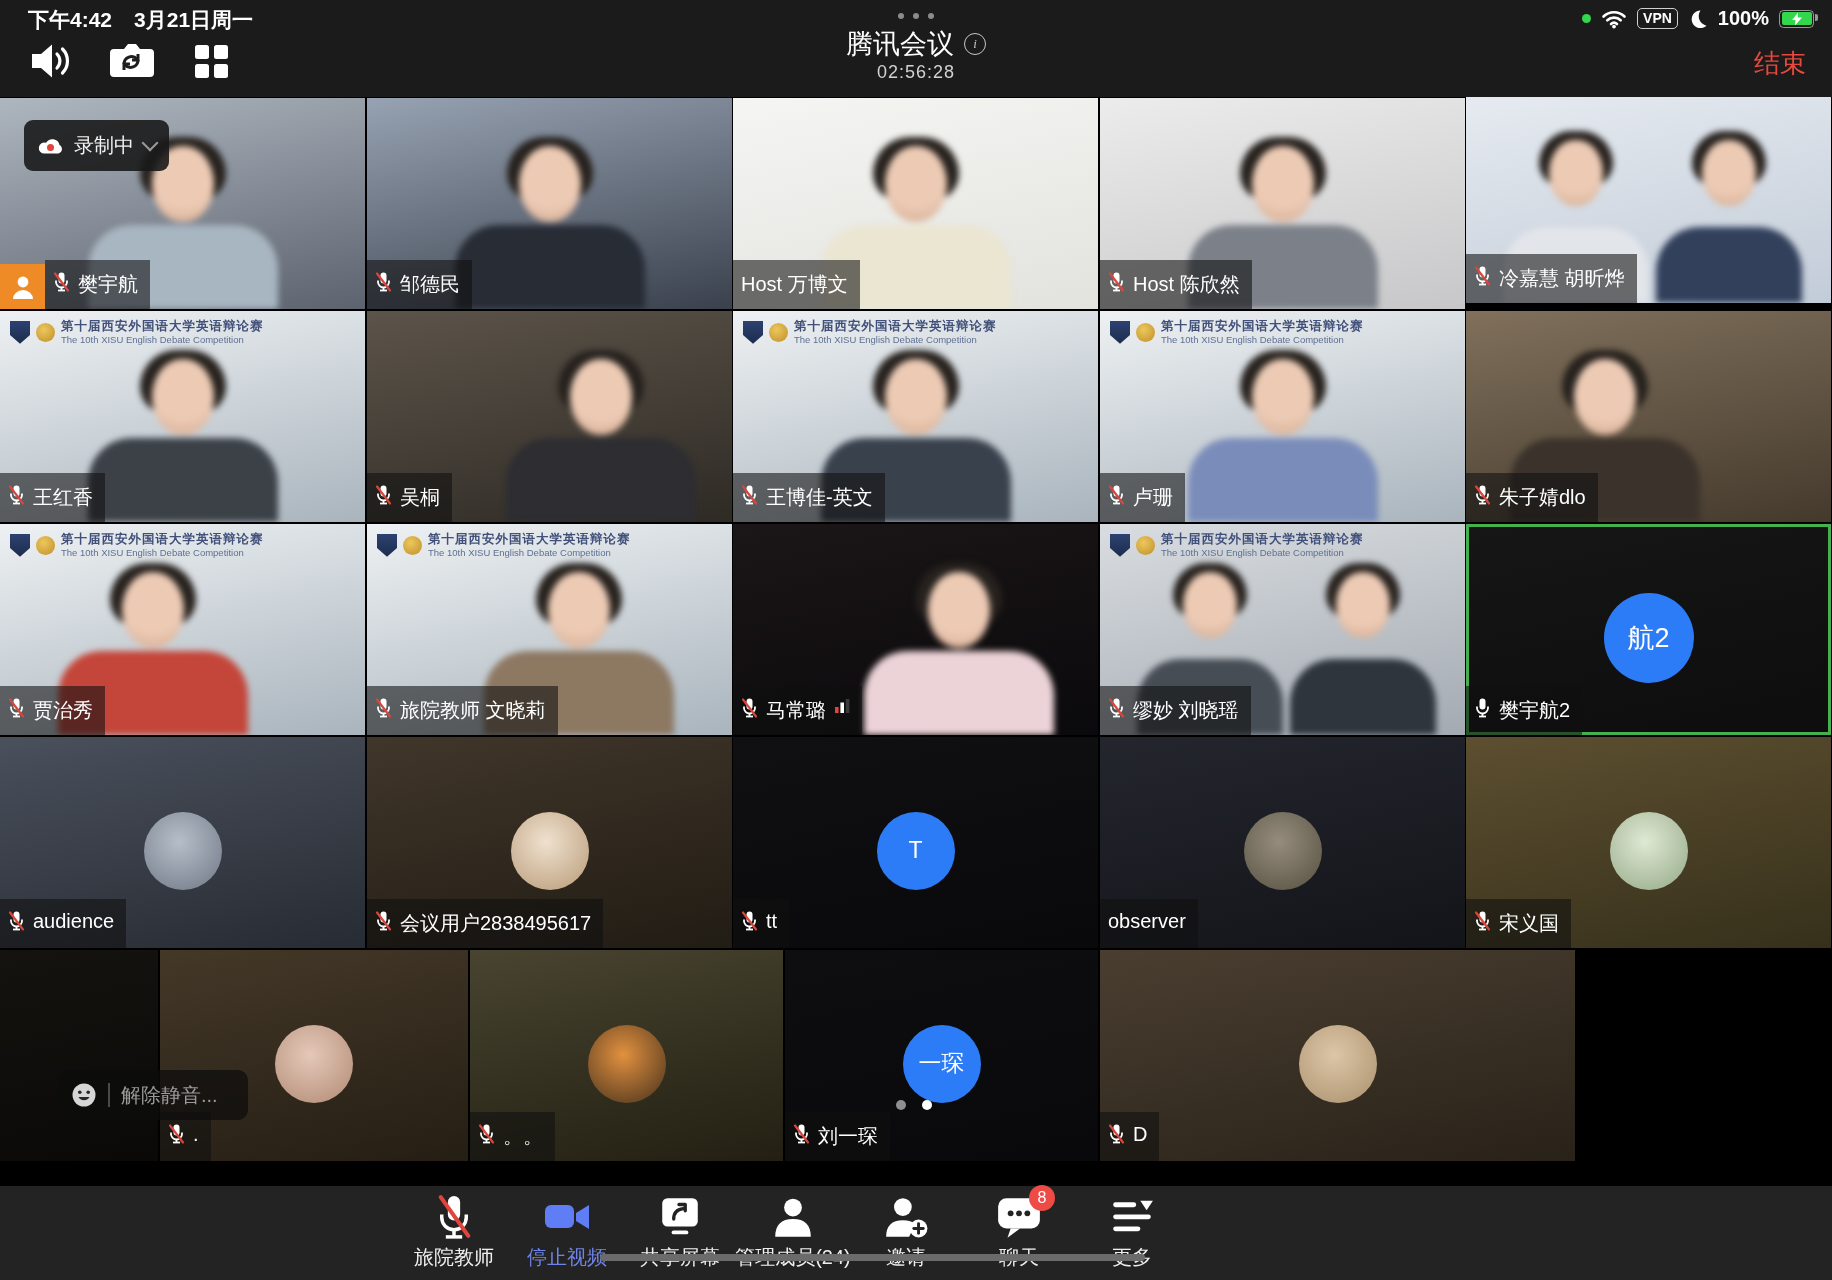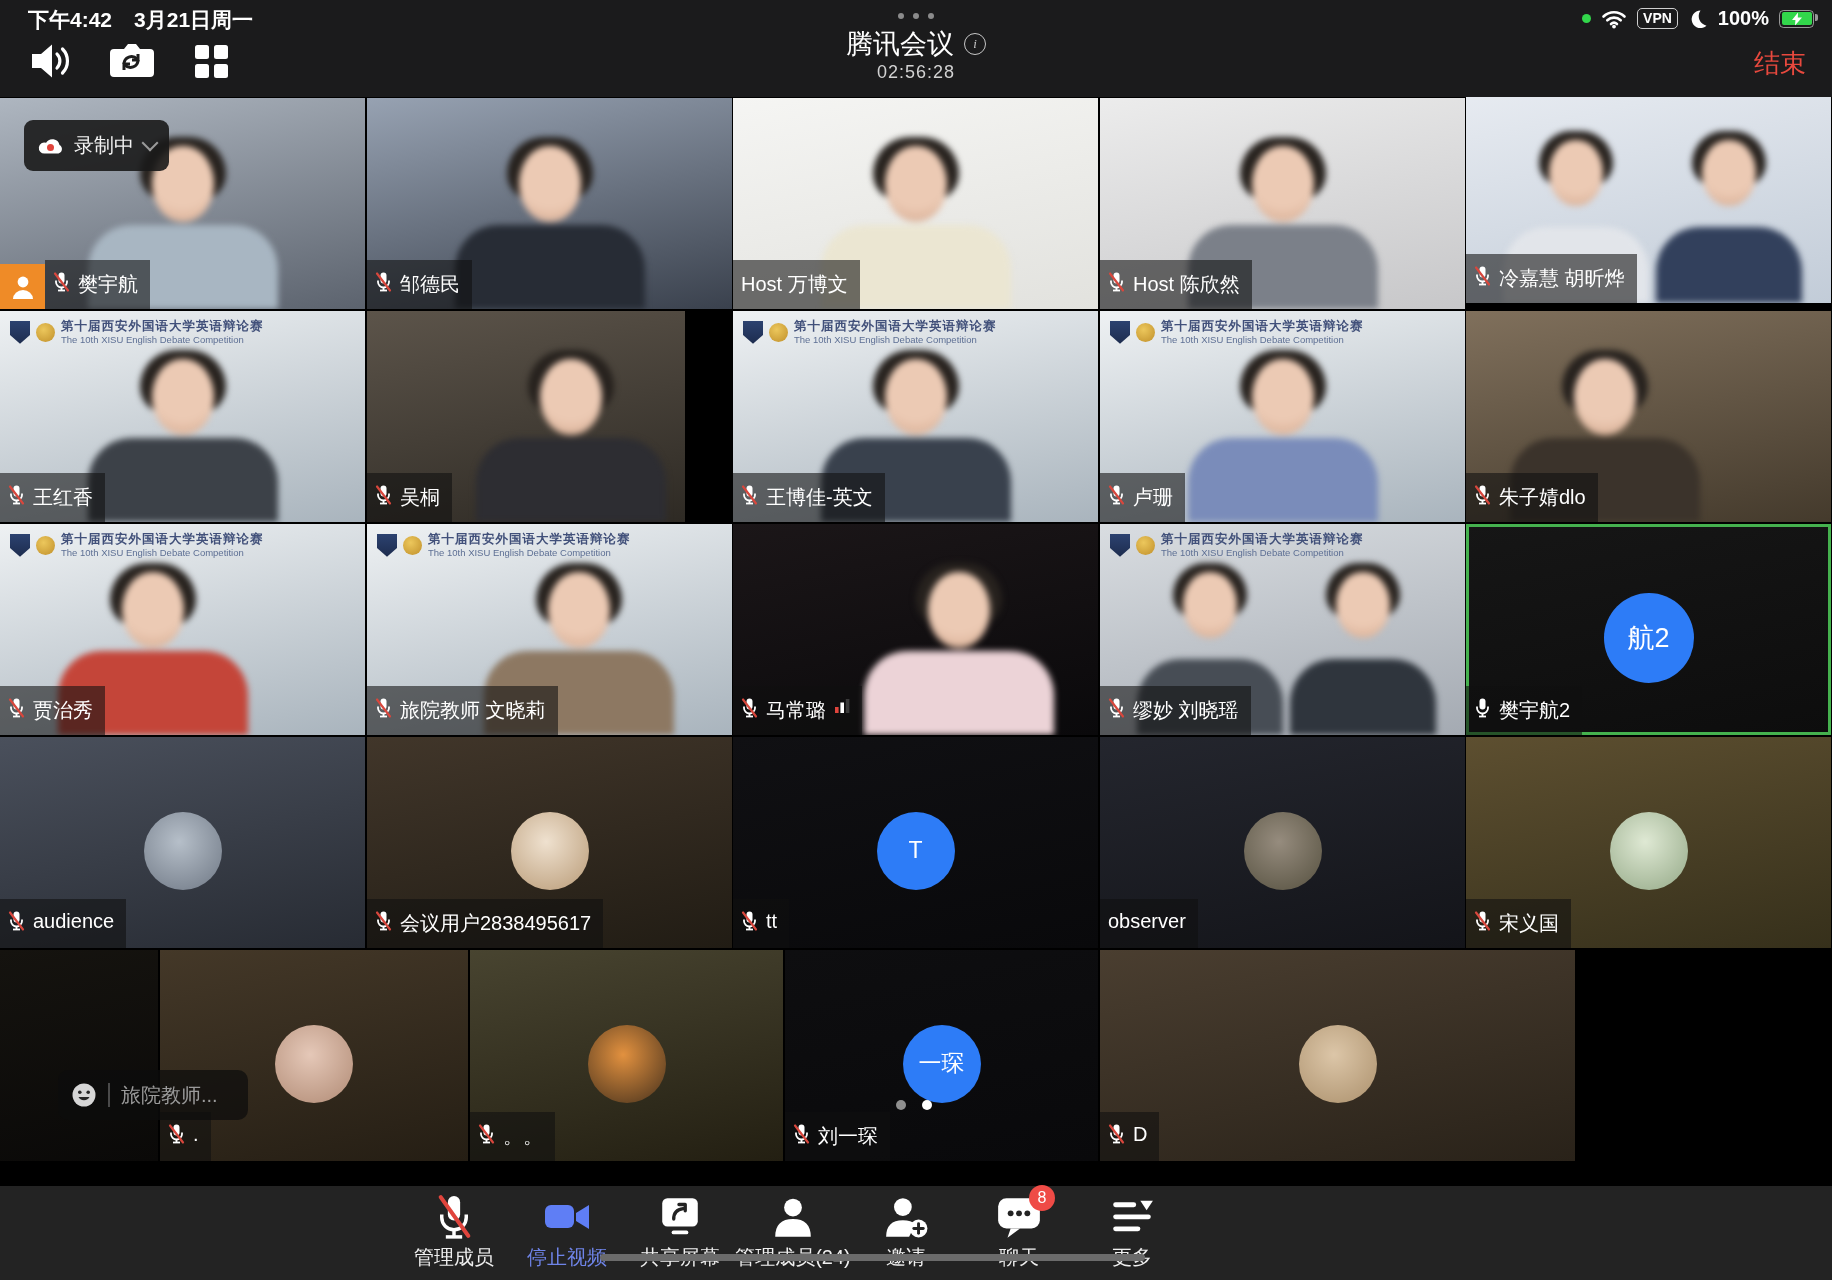--- a/index.html
+++ b/index.html
@@ -206,21 +206,21 @@
     <rect x="5.5" y="1.5" width="6" height="11" rx="3" fill="#fff"></rect>
     <path d="M3 9.5 v1.5 a5.5 5.5 0 0 0 11 0 V9.5" stroke="#fff" stroke-width="1.8" fill="none"></path>
     <line x1="8.5" y1="16.5" x2="8.5" y2="19" stroke="#fff" stroke-width="1.8"></line>
     <line x1="5" y1="19.5" x2="12" y2="19.5" stroke="#fff" stroke-width="1.8"></line>
     <line x1="2" y1="2.5" x2="15" y2="19.5" stroke="#d8473d" stroke-width="2.2" stroke-linecap="round"></line>
   </svg>
             <span class="name">王红香</span>
           </div>
         </div>
       </div>
-      <div class="tile" style="left: 367px; top: 311px; width: 318px; height: 211px; background: linear-gradient(168deg, rgb(92, 84, 74), rgb(46, 42, 36));">
+      <div class="tile" style="left: 367px; top: 311px; width: 365px; height: 211px; background: linear-gradient(168deg, rgb(92, 84, 74), rgb(46, 42, 36));">
         <div class="person" style="left: 64%;">
           <div class="hair"></div>
           <div class="head"></div>
           <div class="torso" style="background:#2d2d32"></div>
         </div>
         <div class="platerow">
           <div class="plate">
             <svg width="17" height="22" viewBox="0 0 17 22">
     <rect x="5.5" y="1.5" width="6" height="11" rx="3" fill="#fff"></rect>
     <path d="M3 9.5 v1.5 a5.5 5.5 0 0 0 11 0 V9.5" stroke="#fff" stroke-width="1.8" fill="none"></path>
@@ -626,40 +626,40 @@
   </div>
 
   <div class="chatpill">
     <svg width="26" height="26" viewBox="0 0 26 26">
       <circle cx="13" cy="13" r="11.5" fill="#d6d6d6"></circle>
       <circle cx="8.8" cy="10.2" r="1.8" fill="#262626"></circle>
       <circle cx="17.2" cy="10.2" r="1.8" fill="#262626"></circle>
       <path d="M7.5 15 a5.8 4.6 0 0 0 11 0 z" fill="#262626"></path>
     </svg>
     <span class="div"></span>
-    <span class="ph">旅院教师...</span>
+    <span class="ph">解除静音...</span>
   </div>
 
   <div class="pgdots">
     <span class="d1"></span>
     <span class="d2"></span>
   </div>
 
   <div class="toolbar">
     <div class="titem" style="left:369px">
       <span class="ticon">
         <svg width="40" height="47" viewBox="0 0 38 46">
           <rect x="13" y="2" width="12" height="24" rx="6" fill="#fff"></rect>
           <path d="M7 20 v3 a12 12 0 0 0 24 0 v-3" fill="none" stroke="#fff" stroke-width="3.4"></path>
           <line x1="19" y1="36" x2="19" y2="41" stroke="#fff" stroke-width="3.4"></line>
           <line x1="11" y1="42" x2="27" y2="42" stroke="#fff" stroke-width="3.4"></line>
           <line x1="6" y1="3" x2="33" y2="41" stroke="#e0443c" stroke-width="4" stroke-linecap="round"></line>
         </svg>
       </span>
-      <span class="lbl">管理成员</span>
+      <span class="lbl">旅院教师</span>
     </div>
     <div class="titem blue" style="left:482px">
       <span class="ticon">
         <svg width="48" height="42" viewBox="0 0 48 42">
           <rect x="2" y="9" width="29" height="23" rx="6" fill="#5f7ef5"></rect>
           <path d="M33 17 l13 -8 v24 l-13 -8 z" fill="#5f7ef5"></path>
         </svg>
       </span>
       <span class="lbl">停止视频</span>
     </div>

